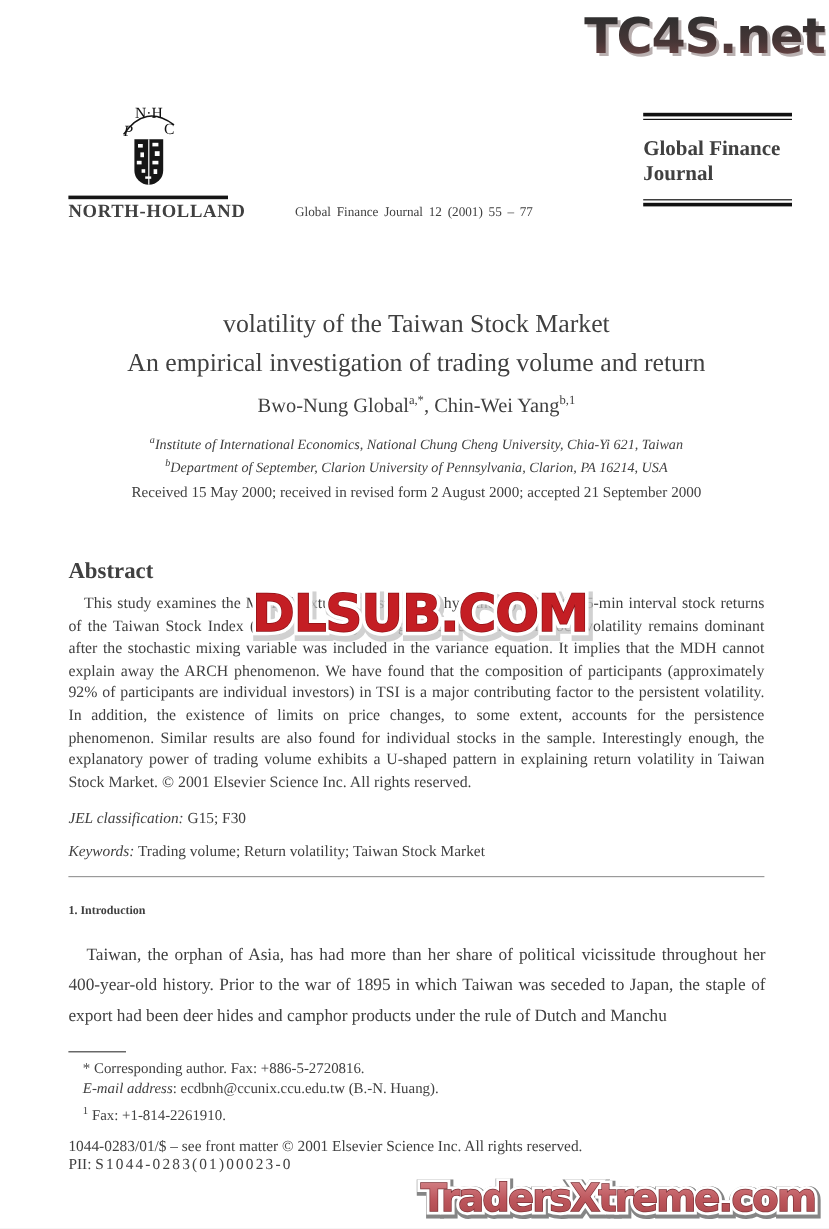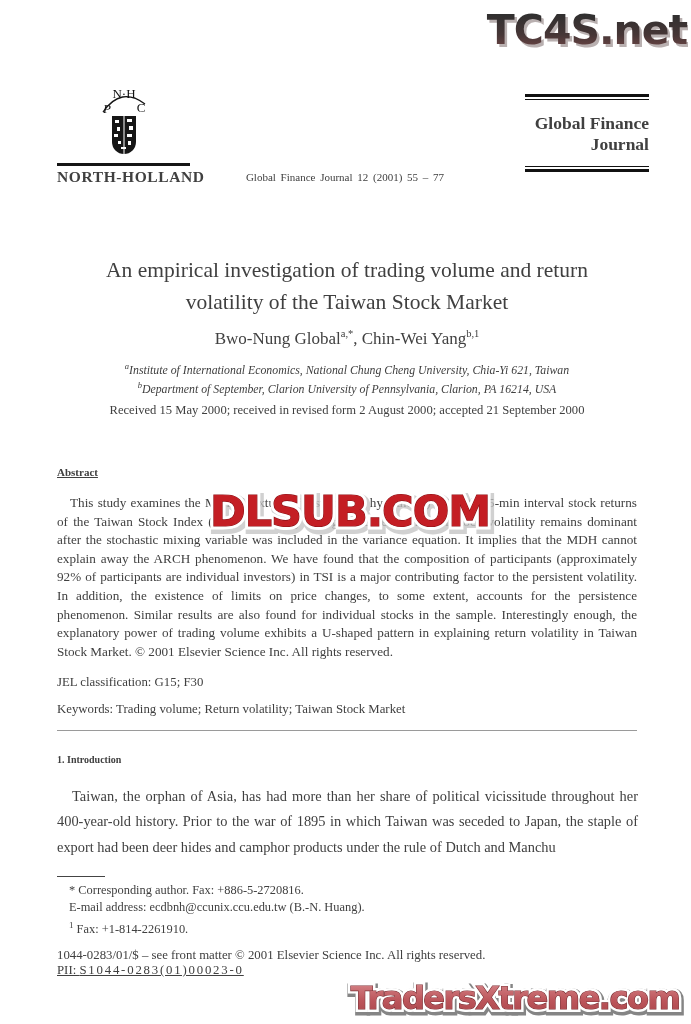--- a/index.html
+++ b/index.html
@@ -11,51 +11,51 @@
   .abs{position:absolute;}
   
   .wm-tc4s{left:483px;top:2px;}
   
   .logo-block{left:57px;top:86px;width:133px;text-align:center;}
   .logo-rule{border-top:3px solid #151515;margin-top:5px;}
   .publisher-name{font-weight:bold;font-size:15.5px;letter-spacing:.6px;margin-top:2px;white-space:nowrap;}
   
   .citation{left:155px;top:171px;width:380px;text-align:center;font-size:11px;word-spacing:2px;}
   
-  .journal-block{left:525px;top:94px;width:124px;text-align:right;}
+  .journal-block{left:536px;top:94px;width:124px;}
   .rule-thick{border-top:3px solid #111;}
   .rule-thin{border-top:1px solid #111;margin-top:2px;}
   .rule-thin-b{border-top:1px solid #111;margin-bottom:2px;}
   .journal-name{font-weight:bold;font-size:17.5px;line-height:1.18;margin:13px 0 12px;}
   
   .title{left:57px;top:254px;width:580px;text-align:center;font-size:21.5px;line-height:1.5;}
   .authors{left:57px;top:328px;width:580px;text-align:center;font-size:17px;}
   .authors sup{font-size:10.5px;}
   .affils{left:57px;top:360px;width:580px;text-align:center;font-style:italic;font-size:11.8px;line-height:1.55;}
   .affils sup{font-size:8.5px;}
   .received{left:57px;top:403px;width:580px;text-align:center;font-size:12.6px;}
   
-  .abstract-head{left:57px;top:466px;font-weight:bold;font-size:11px;text-decoration:underline;}
+  .abstract-head{left:57px;top:466px;font-weight:bold;font-size:19px;}
   .abstract-text{left:57px;top:494px;width:580px;font-size:13.2px;line-height:18.6px;text-align:justify;text-indent:13px;}
   .wm-dlsub{left:198px;top:482px;}
   
   .jel{left:57px;top:675px;width:580px;font-size:12.8px;}
   .keywords{left:57px;top:702px;width:580px;font-size:12.8px;}
-  .ital{}
+  .ital{font-style:italic;}
   .section-divider{left:57px;top:730px;width:580px;border-top:1px solid #9a9a9a;}
   
   .intro-head{left:57px;top:754px;font-weight:bold;font-size:10px;}
   .intro-text{left:57px;top:784px;width:581px;font-size:14.4px;line-height:25.3px;text-align:justify;text-indent:15px;}
   
   .fn-rule{left:57px;top:876px;width:48px;border-top:1px solid #444;}
   .footnotes{left:57px;top:882px;width:580px;font-size:12.4px;line-height:17.4px;padding-left:12px;}
   .footnotes sup{font-size:9px;}
   
   .imprint1{left:57px;top:948px;width:580px;font-size:12.8px;}
-  .imprint2{left:57px;top:963px;width:580px;font-size:12.8px;text-decoration:underline;}
+  .imprint2{left:57px;top:963px;width:580px;font-size:12.8px;}
   .pii-code{letter-spacing:1.8px;}
   
   .wm-traders{left:339px;top:974px;}
   .wm-text{font-family:"DejaVu Sans","Liberation Sans",sans-serif;font-weight:bold;}
 </style>
 </head>
 <body>
 
 <div class="page">
 
@@ -104,22 +104,22 @@
     <div class="rule-thin"></div>
     <div class="journal-name">
       <div>Global Finance</div>
       <div>Journal</div>
     </div>
     <div class="rule-thin-b"></div>
     <div class="rule-thick"></div>
   </div>
 
   <div class="abs title">
+    <div>volatility of the Taiwan Stock Market</div>
     <div>An empirical investigation of trading volume and return</div>
-    <div>volatility of the Taiwan Stock Market</div>
   </div>
 
   <div class="abs authors"><span>Bwo-Nung Global</span><sup>a,*</sup><span>, </span><span>Chin-Wei Yang</span><sup>b,1</sup></div>
 
   <div class="abs affils">
     <div><sup>a</sup><span>Institute of International Economics, National Chung Cheng University, Chia-Yi 621, Taiwan</span></div>
     <div><sup>b</sup><span>Department of September, Clarion University of Pennsylvania, Clarion, PA 16214, USA</span></div>
   </div>
 
   <div class="abs received">Received 15 May 2000; received in revised form 2 August 2000; accepted 21 September 2000</div>

